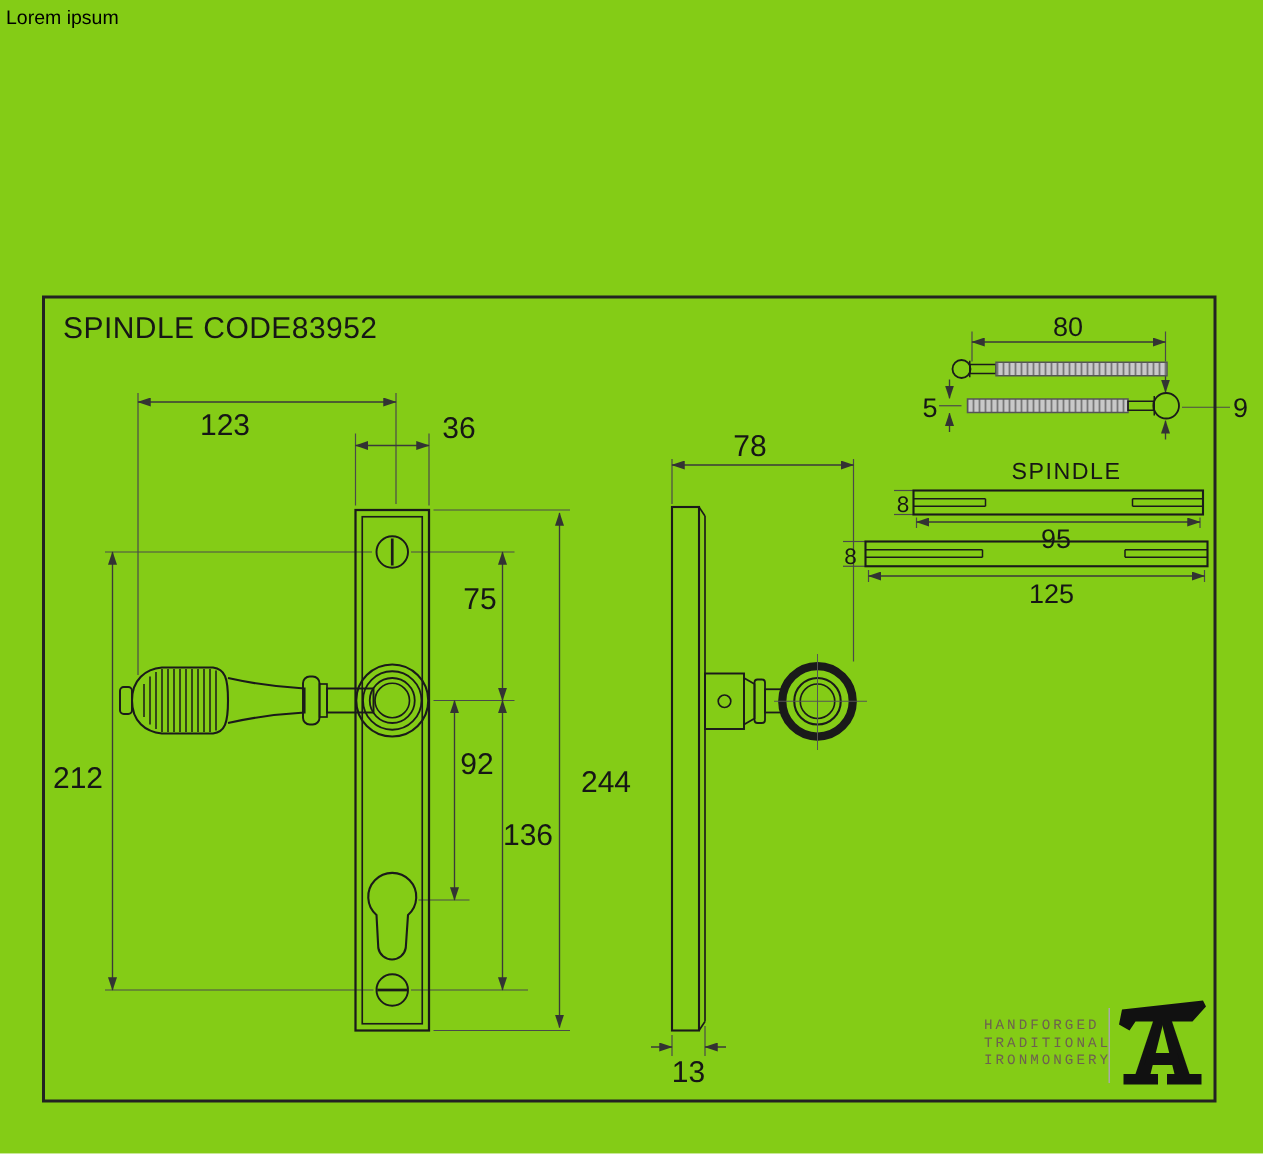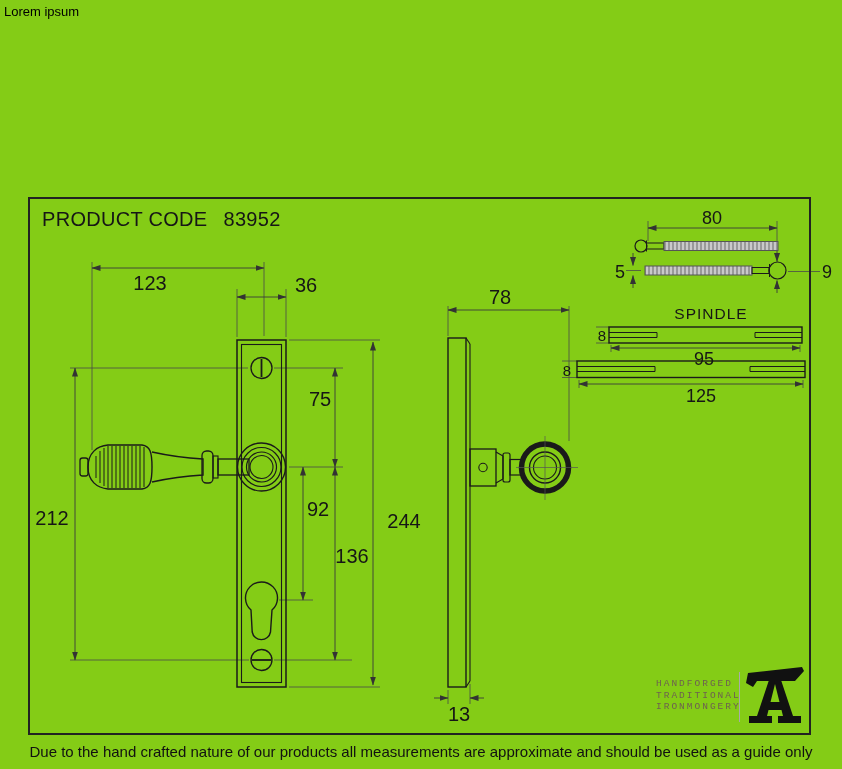--- a/index.html
+++ b/index.html
@@ -1,21 +1,21 @@
 <!DOCTYPE html>
 <html><head>
 <meta charset="utf-8">
 <style>
   html,body{margin:0;padding:0;background:#fff;}
   #stage{position:relative;width:842px;height:769px;background:#84cc16;overflow:hidden;
          font-family:"Liberation Sans",sans-serif;color:#1a1a1a;}
   #watermark{position:absolute;left:4px;top:4px;font-size:13px;color:#000;}
   #main-box{position:absolute;left:28px;top:197px;width:783px;height:538px;border:2px solid #222;box-sizing:border-box;}
   #product-code{position:absolute;left:12px;top:9px;font-size:20px;letter-spacing:.3px;color:#161616;}
-  #product-code .code{margin-left:16px;}
+  #product-code .code{margin-left:0;}
   #drawing{position:absolute;left:0;top:0;width:842px;height:769px;}
   #logo-text{position:absolute;left:656px;top:678px;width:84px;
              font-family:Liberation Mono, monospace;font-size:9.5px;line-height:11.5px;
              letter-spacing:2px;color:#6e6150;}
   #logo-divider{position:absolute;left:739px;top:672px;width:1px;height:50px;background:#a9a9a9;}
   #anvil{position:absolute;left:745px;top:666px;}
   #disclaimer{position:absolute;left:0;top:743px;width:842px;text-align:center;
               font-size:15px;color:#111;}
   svg text{font-family:"Liberation Sans",sans-serif;fill:#161616;}
   .dim-label{font-size:20px;}
@@ -202,36 +202,35 @@
       <text class="spindle-title" x="711" y="319">SPINDLE</text>
       <text class="small-label" x="602" y="341">8</text>
       <text class="fix-label" x="704" y="365">95</text>
       <text class="small-label" x="567" y="376">8</text>
       <text class="fix-label" x="701" y="402">125</text>
     </g>
   </svg>
 
   <div id="main-box">
     <div id="product-code">
-      <span>PRODUCT CODE</span><span class="code">83952</span>
+      <span>SPINDLE CODE</span><span class="code">83952</span>
     </div>
   </div>
 
   <div id="logo-text">
     <div>HANDFORGED</div>
     <div>TRADITIONAL</div>
     <div>IRONMONGERY</div>
   </div>
   <div id="logo-divider"></div>
   <svg id="anvil" width="60" height="60" viewBox="0 0 60 60">
     <g fill="#111" stroke="none">
       <path d="M3,7 L57,1 L59,5 L50,15 L12,15 L8,21 L1,17 Z"></path>
       <polygon points="24,14 31,14 22,50 12,50"></polygon>
       <polygon points="29,14 36,14 48,50 38,50"></polygon>
       <polygon points="20,36 40,36 42,44 18,44"></polygon>
       <rect x="4" y="50" width="23" height="7"></rect>
       <rect x="33" y="50" width="23" height="7"></rect>
     </g>
   </svg>
 
-  <div id="disclaimer">Due to the hand crafted nature of our products all measurements are approximate and should be used as a guide only</div>
 
 </div>
 
 </body></html>

